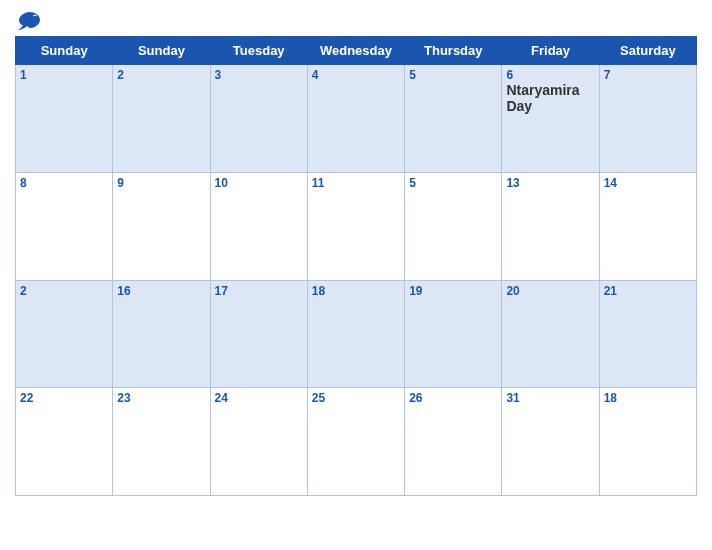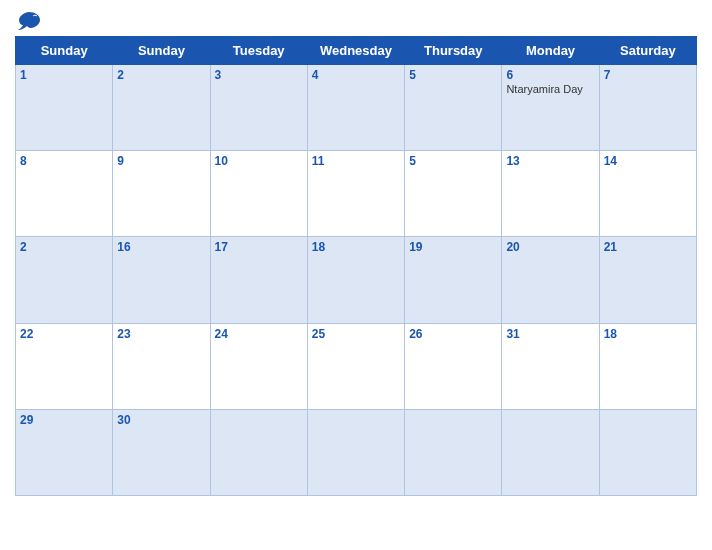--- a/index.html
+++ b/index.html
@@ -87,23 +87,24 @@
       font-size: 12px;
       width: calc(100% / 7);
     }
     .day-number {
       font-size: 12px;
       color: #1a56b0;
       font-weight: bold;
       display: block;
     }
     .holiday-name {
-      font-size: 11px;
+      font-size: 14px;
       color: #333;
       margin-top: 2px;
+      font-weight: bold;
     }
   </style>
 </head>
 <body>
 
 <div class="calendar-container">
   <div class="header-top">
     <div class="logo-area">
       <svg class="logo-bird" viewBox="0 0 28 22" xmlns="http://www.w3.org/2000/svg">
         <path d="M14 2 C10 2, 4 6, 4 10 C4 13, 6 15, 8 15 C7 17, 5 19, 3 20 C6 20, 10 18, 12 16 C13 17, 14 18, 16 18 C20 18, 25 14, 25 10 C25 5, 20 2, 14 2Z" fill="#1a56b0"></path>
@@ -120,21 +121,21 @@
 
   <table class="calendar-table">
     <thead>
       <tr>
 
       <th>Sunday</th>
           <th>Sunday</th>
           <th>Tuesday</th>
           <th>Wednesday</th>
           <th>Thursday</th>
-          <th>Monday</th>
+          <th>Friday</th>
           <th>Saturday</th>
         </tr>
     </thead>
     <tbody id="calendar-body">
 
     <tr>
           <td>
             <span class="day-number">1</span>
           </td>
           <td>
@@ -215,29 +216,16 @@
           </td>
           <td>
             <span class="day-number">26</span>
           </td>
           <td>
             <span class="day-number">31</span>
           </td>
           <td>
             <span class="day-number">18</span>
           </td>
-        </tr>
-        <tr>
-          <td>
-            <span class="day-number">29</span>
-          </td>
-          <td>
-            <span class="day-number">30</span>
-          </td>
-          <td></td>
-          <td></td>
-          <td></td>
-          <td></td>
-          <td></td>
         </tr>
       </tbody>
   </table>
 </div>
 
 </body></html>

